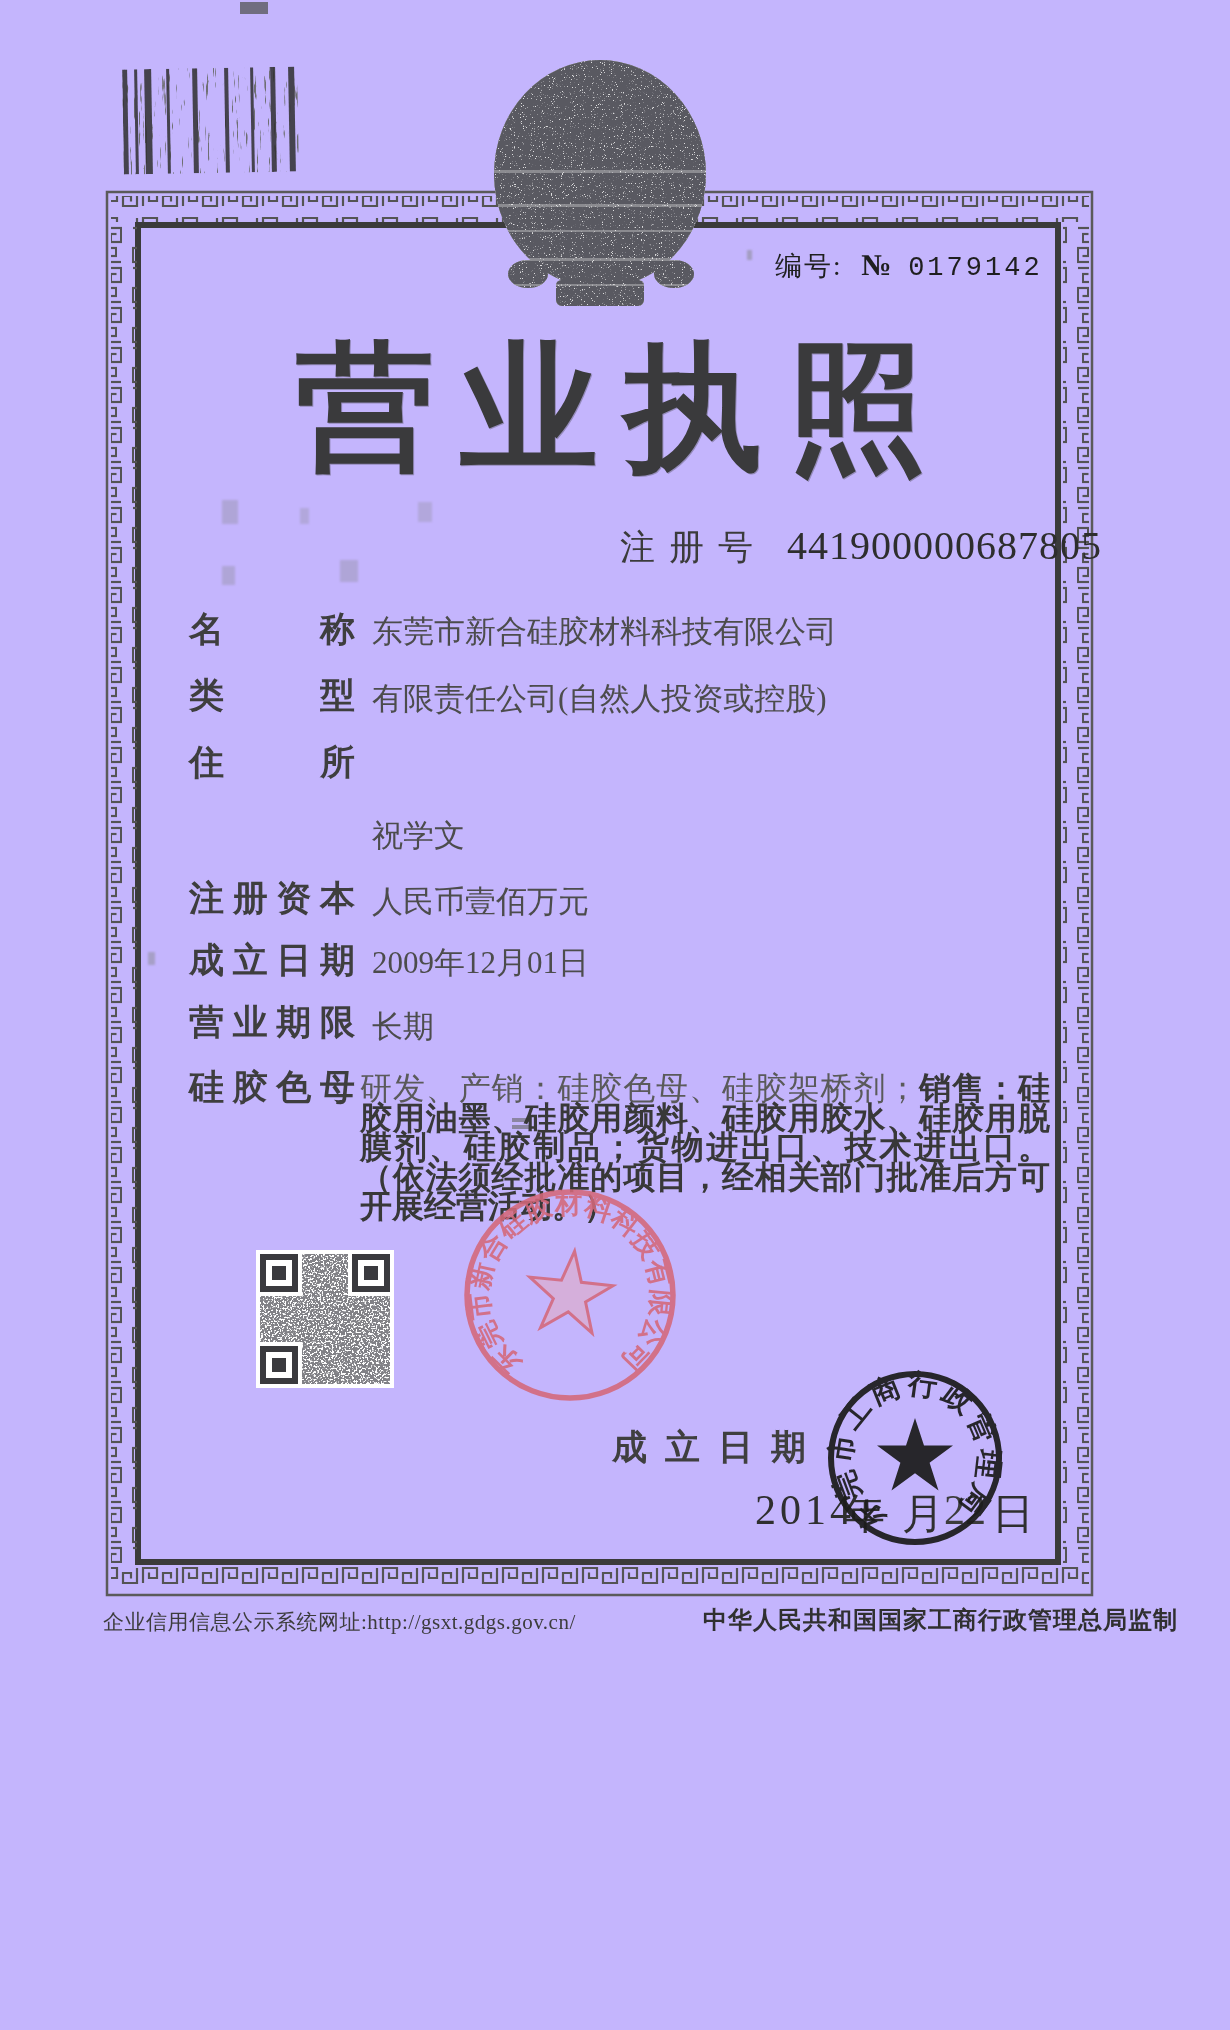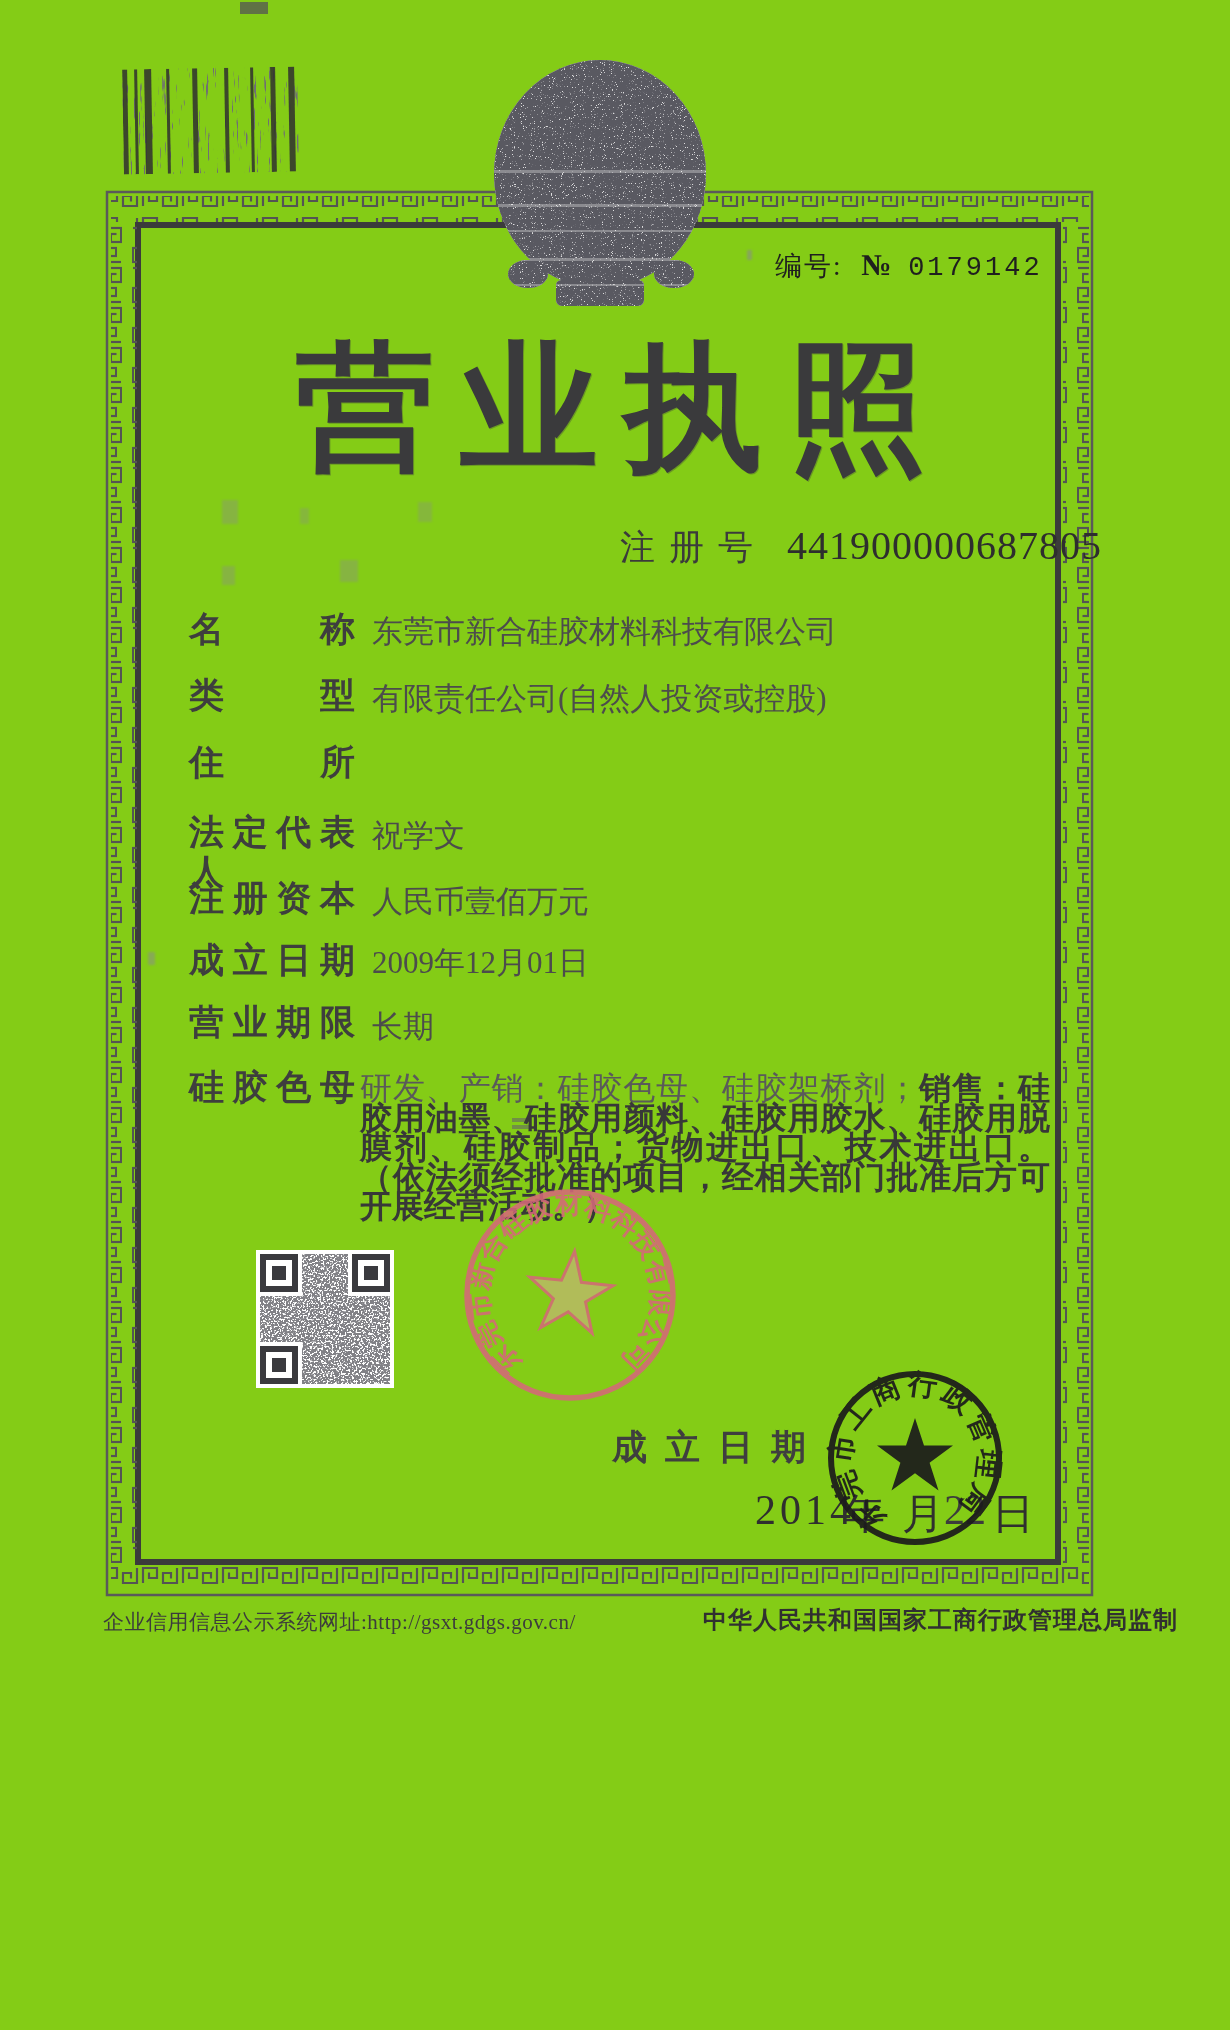--- a/index.html
+++ b/index.html
@@ -1,16 +1,16 @@
 <!DOCTYPE html>
 <html><head>
 <meta charset="utf-8">
 <style>
   html,body{margin:0;padding:0;background:#ffffff;}
-  .page{position:relative;width:1230px;height:2030px;background:#84cc16;overflow:hidden;
+  .page{position:relative;width:1230px;height:2030px;background:#c4b5fd;overflow:hidden;
         font-family:"Liberation Serif",serif;}
 
   
   .frame{position:absolute;left:100px;top:185px;z-index:1;}
 
   
   .barcode{position:absolute;left:123px;top:68px;z-index:2;transform:rotate(-1deg);}
 
   
   .emblem{position:absolute;left:478px;top:52px;z-index:3;}
@@ -176,21 +176,20 @@
   </div>
 
   <div class="flabel l0">名称</div>
   <div class="fvalue v0">东莞市新合硅胶材料科技有限公司</div>
 
   <div class="flabel l1">类型</div>
   <div class="fvalue v1">有限责任公司(自然人投资或控股)</div>
 
   <div class="flabel l2">住所</div>
 
-  <div class="flabel l3">法定代表人</div>
   <div class="fvalue v3">祝学文</div>
 
   <div class="flabel l4">注册资本</div>
   <div class="fvalue v4">人民币壹佰万元</div>
 
   <div class="flabel l5">成立日期</div>
   <div class="fvalue v5">2009年12月01日</div>
 
   <div class="flabel l6">营业期限</div>
   <div class="fvalue v6">长期</div>

